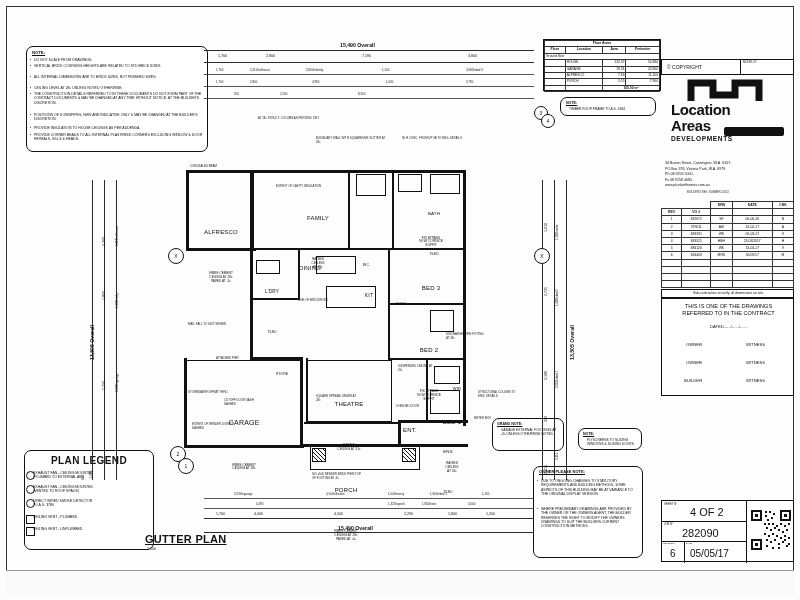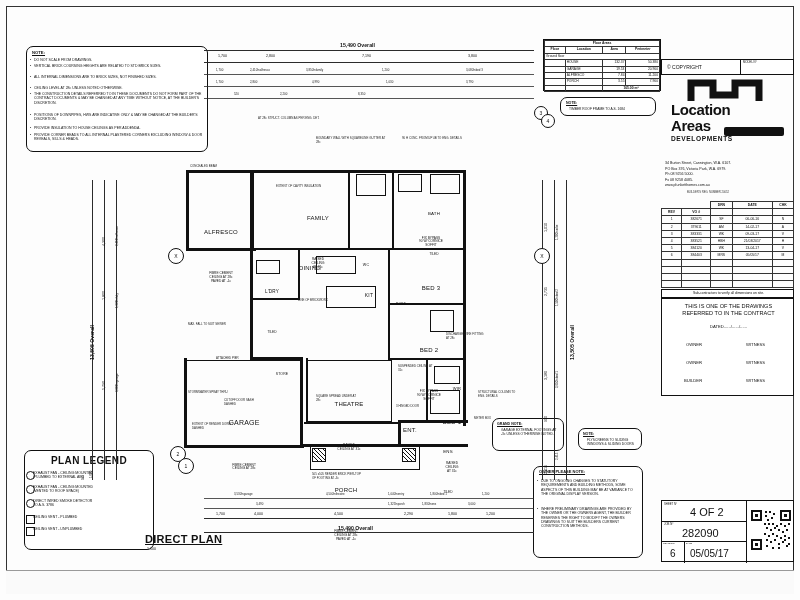--- a/index.html
+++ b/index.html
@@ -371,21 +371,21 @@
       <span class="lgicon sq"></span>
       <span>CEILING VENT - PLUMBED</span>
     </div>
     <div class="lgrow" style="top:76px">
       <span class="lgicon sq"></span>
       <span>CEILING VENT - UNPLUMBED</span>
     </div>
   </div>
 
   <div class="ttl" style="left:145px;top:533px">
-    <div class="t b ul" style="left:0;top:0;font-size:11px;letter-spacing:0.3px">DIRECT PLAN</div>
+    <div class="t b ul" style="left:0;top:0;font-size:11px;letter-spacing:0.3px">GUTTER PLAN</div>
     <div class="t" style="left:2px;top:14px;font-size:3.6px">1:100</div>
   </div>
 
   <div class="rbx" id="grandnote">
     <div class="t b ul" style="left:4px;top:3px;font-size:3.6px">GRAND NOTE:</div>
     <div class="t" style="left:8px;top:10px;font-size:3.3px;width:60px;white-space:normal">GARAGE EXTERNAL FOOTINGS AT -3c UNLESS OTHERWISE NOTED.</div>
   </div>
   <div class="rbx" id="glaznote">
     <div class="t b ul" style="left:4px;top:3px;font-size:3.6px">NOTE:</div>
     <div class="t" style="left:8px;top:10px;font-size:3.3px;width:54px;white-space:normal">FLYSCREENS TO SLIDING WINDOWS &amp; SLIDING DOORS</div>

